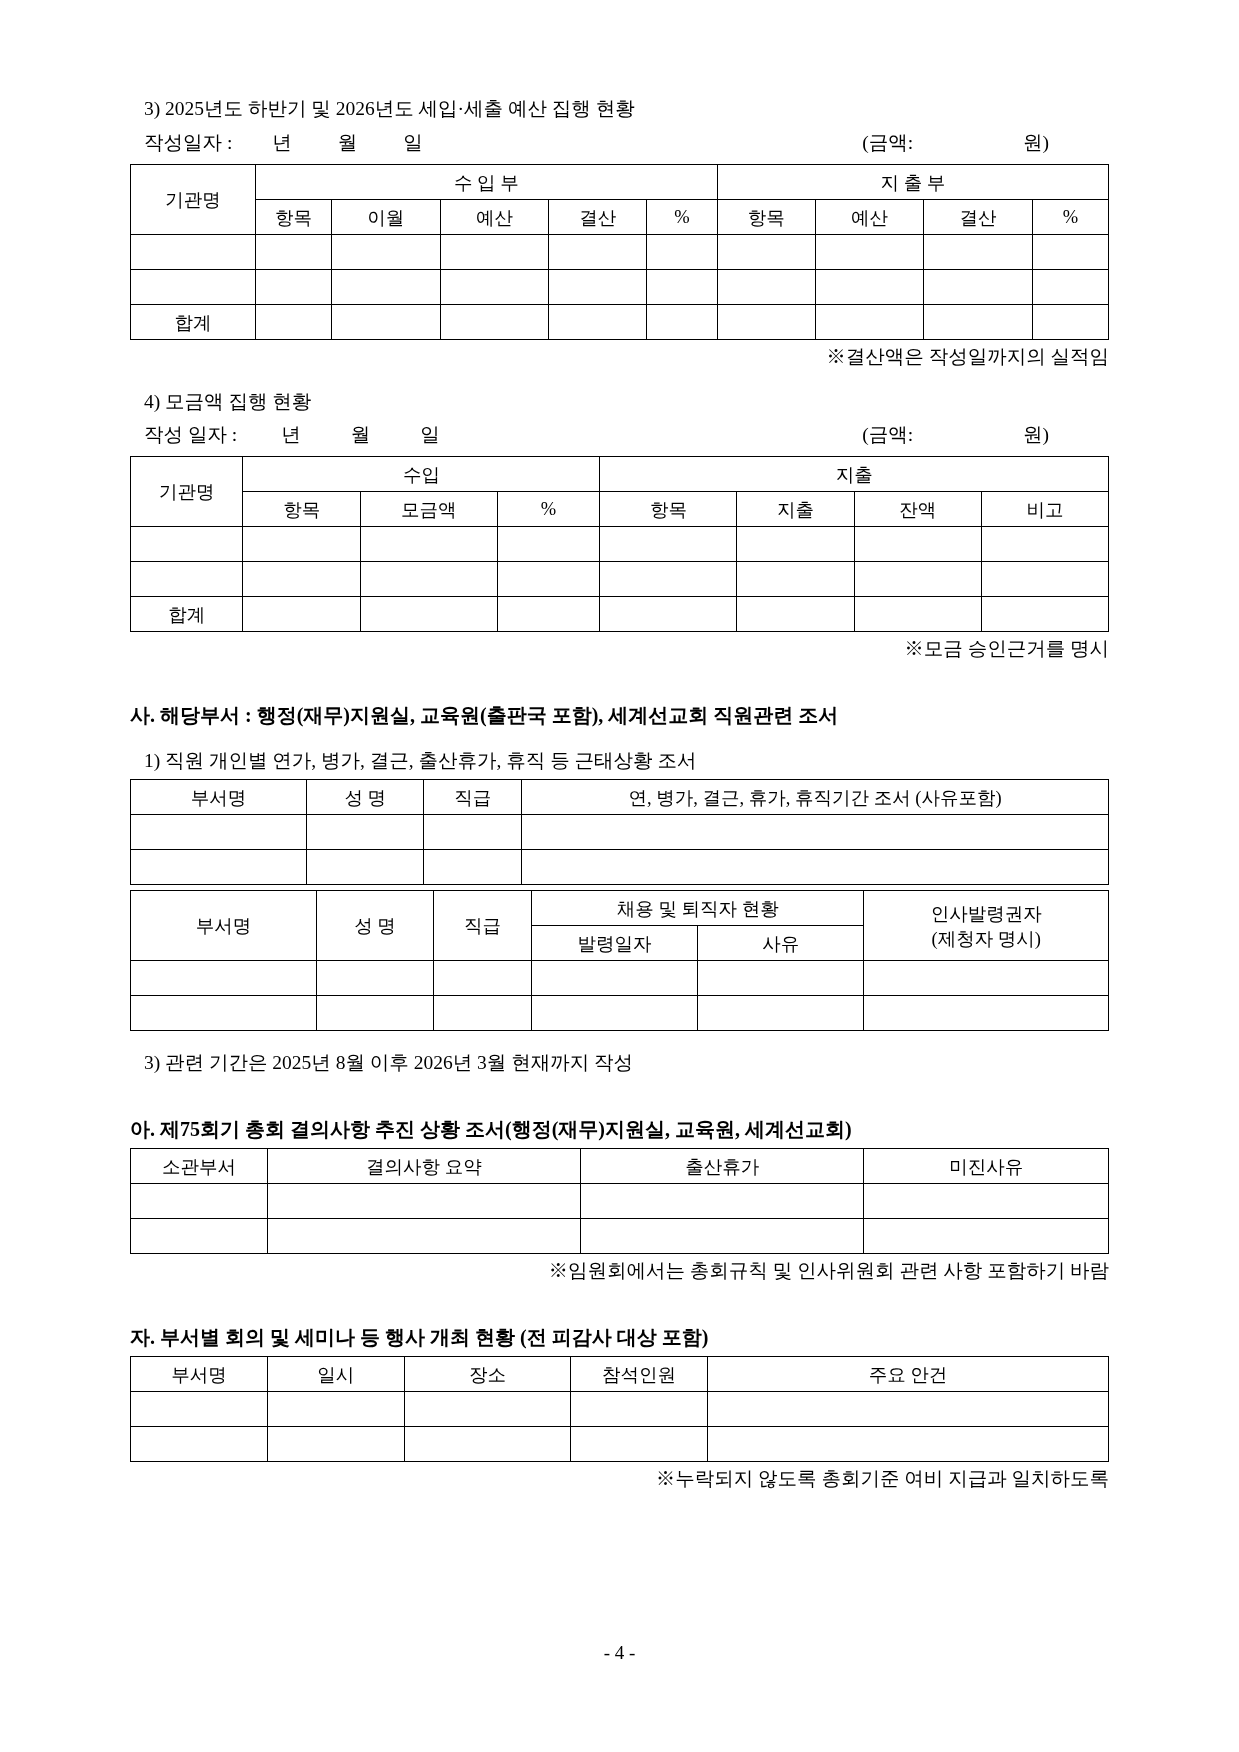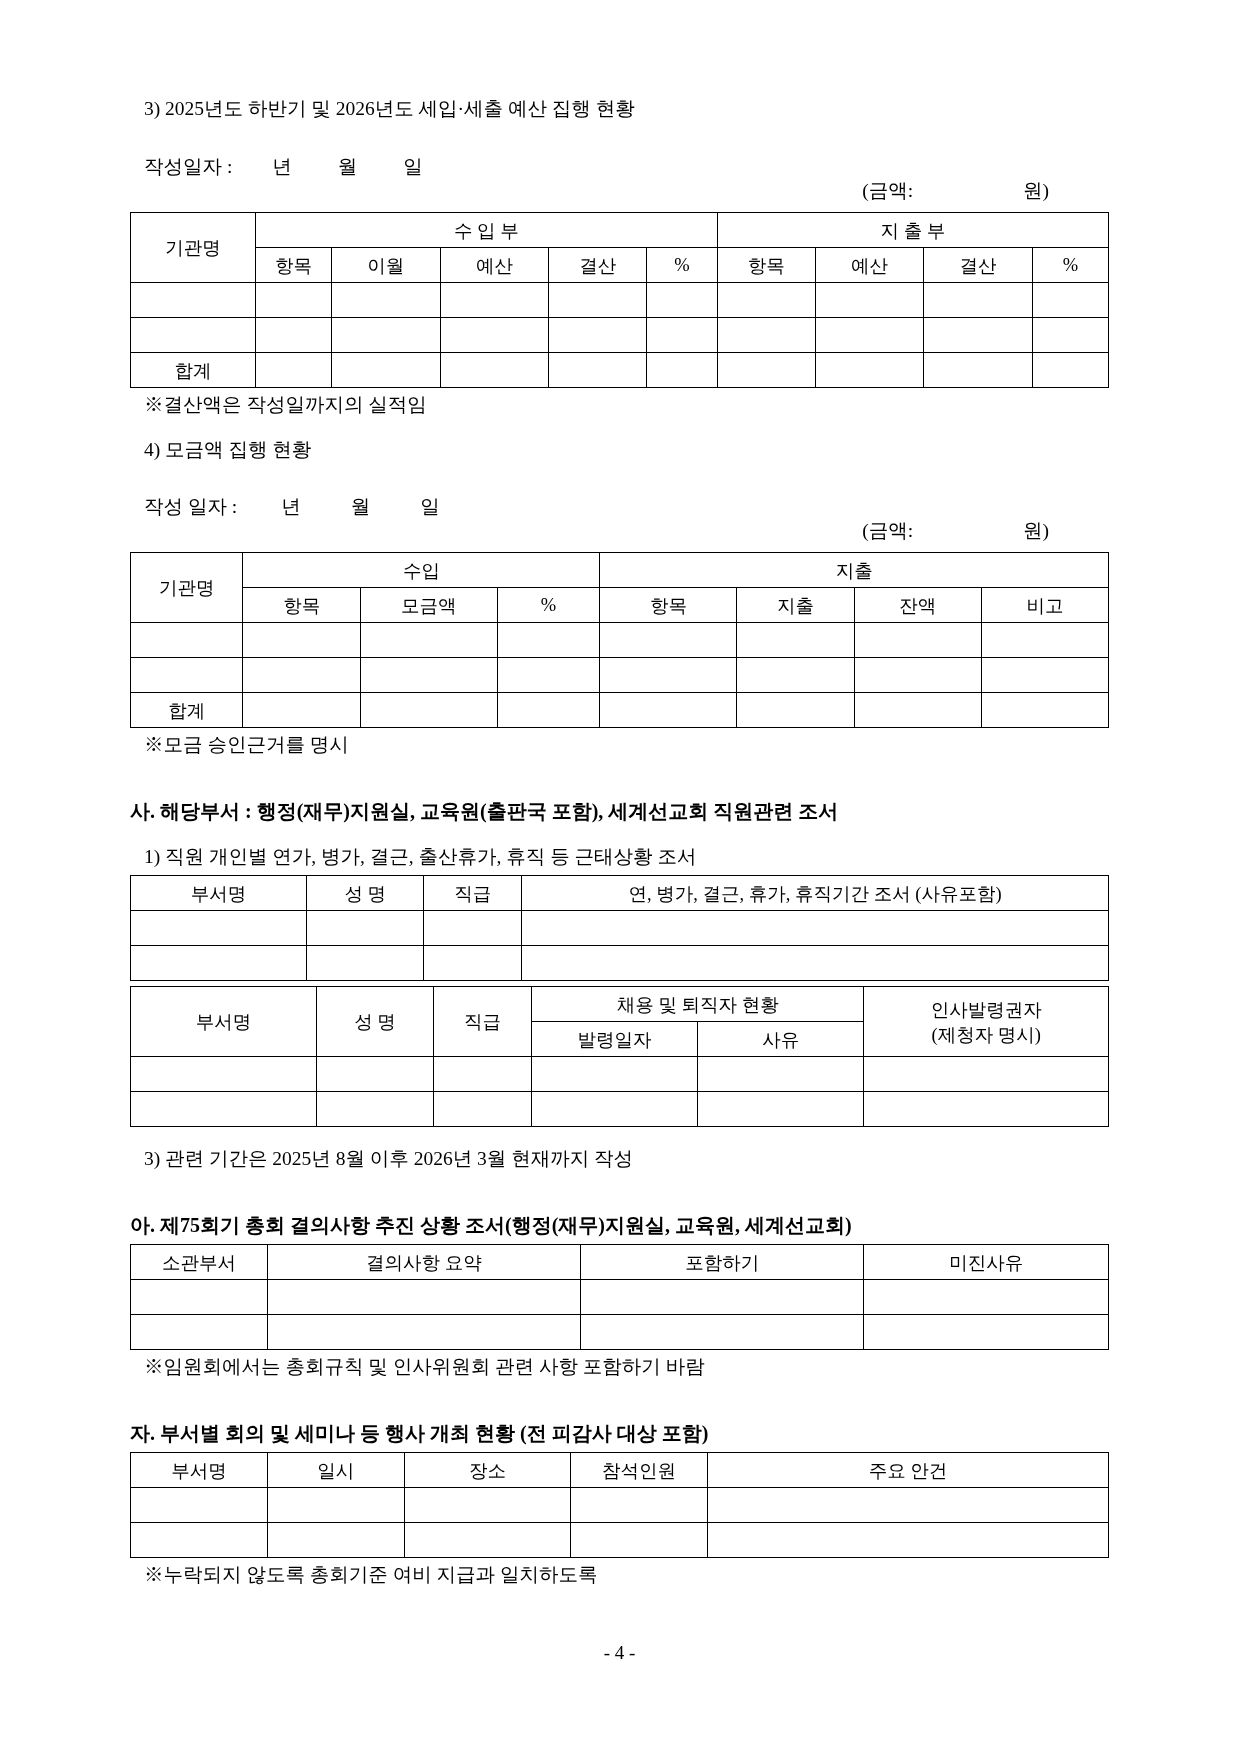--- a/index.html
+++ b/index.html
@@ -42,27 +42,27 @@
     margin-top: 6px;
     margin-bottom: 8px;
     white-space: nowrap;
   }
   .date-line .spacer {
     display: inline-block;
   }
   .amount {
     margin-left: auto;
     padding-right: 60px;
-    margin-top: 48px;
   }
   .note {
     font-size: 19.5px;
     padding-left: 14px;
     margin-top: 3px;
     white-space: nowrap;
+    text-align: right;
   }
   table.doc {
     border-collapse: collapse;
     width: 100%;
     table-layout: fixed;
     margin-top: 5px;
   }
   table.doc td, table.doc th {
     border: 1.2px solid #000;
     font-size: 18.5px;
@@ -360,21 +360,21 @@
     <colgroup>
       <col style="width:14%">
         <col style="width:32%">
         <col style="width:29%">
         <col style="width:25%">
     </colgroup>
     <tbody>
       <tr>
         <td>소관부서</td>
         <td>결의사항 요약</td>
-        <td>포함하기</td>
+        <td>출산휴가</td>
         <td>미진사유</td>
       </tr>
       <tr class="empty-row">
         <td></td>
           <td></td>
           <td></td>
           <td></td>
       </tr>
       <tr class="empty-row">
         <td></td>

